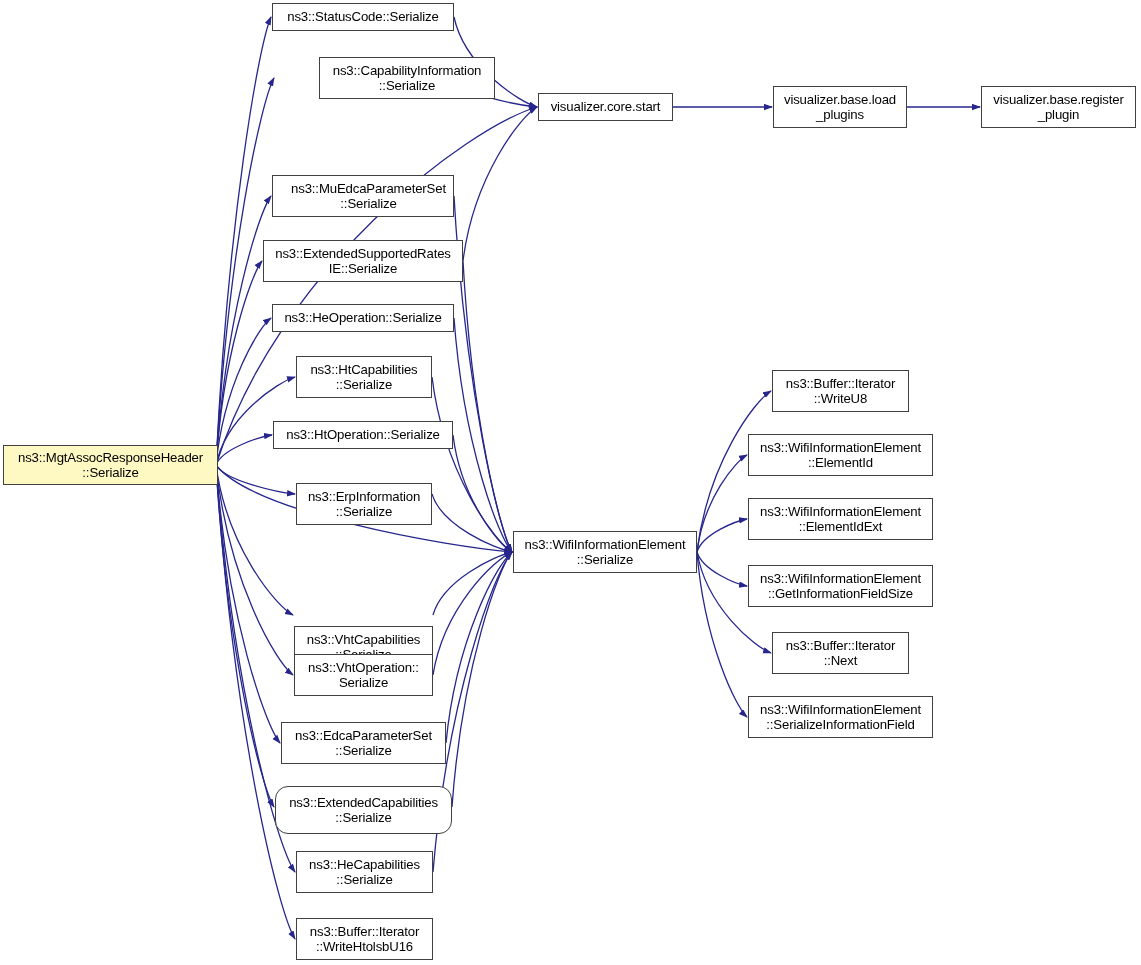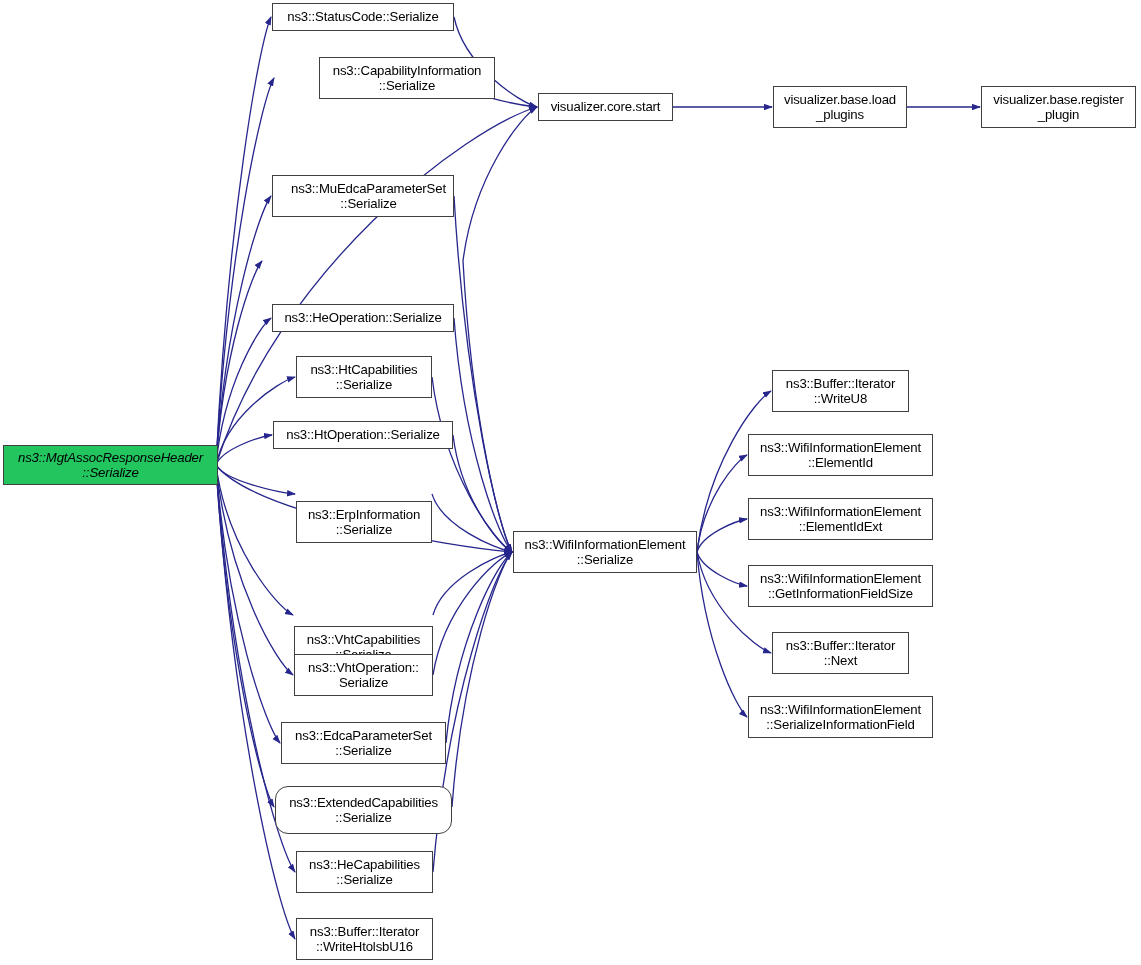--- a/index.html
+++ b/index.html
@@ -15,23 +15,22 @@
     display:flex;
     align-items:center;
     text-align:center;
     font-size:13.2px;
     line-height:15.5px;
     letter-spacing:-0.15px;
     white-space:pre-line;
     z-index:5;
   }
   .node.root{
-    background:#22c55e;
+    background:#fef9c3;
     border:1px solid #404040;
-    font-style:italic;
   }
   .node span{display:block;width:100%;padding:0 3px;box-sizing:border-box;}
 </style>
 </head>
 <body>
 
 <div id="graph">
   <svg id="edges" viewBox="0 0 1141 965" xmlns="http://www.w3.org/2000/svg">
     <defs>
       <marker id="ah" markerWidth="9" markerHeight="9" refX="8" refY="3.2" orient="auto" markerUnits="userSpaceOnUse">
@@ -79,25 +78,27 @@
         <path d="M697,552 C704.3125,642.75 736,707.1 747,717" marker-end="url(#ah)"></path>
       </g>
   </svg>
 <div class="node root" style="left: 3px; top: 445px; width: 215px; height: 40px;"><span>ns3::MgtAssocResponseHeader
 ::Serialize</span></div>
     <div class="node" style="left: 272px; top: 3px; width: 182px; height: 28px;"><span>ns3::StatusCode::Serialize</span></div>
     <div class="node" style="left: 275px; top: 57px; width: 176px; height: 42px; margin-left: 44px;"><span>ns3::CapabilityInformation
 ::Serialize</span></div>
     <div class="node" style="left: 272px; top: 175px; width: 182px; height: 42px; padding-left: 11px;"><span>ns3::MuEdcaParameterSet
 ::Serialize</span></div>
+    <div class="node" style="left: 263px; top: 240px; width: 200px; height: 42px;"><span>ns3::ExtendedSupportedRates
+IE::Serialize</span></div>
     <div class="node" style="left: 272px; top: 304px; width: 182px; height: 28px;"><span>ns3::HeOperation::Serialize</span></div>
     <div class="node" style="left: 296px; top: 356px; width: 136px; height: 42px;"><span>ns3::HtCapabilities
 ::Serialize</span></div>
     <div class="node" style="left: 273px; top: 421px; width: 180px; height: 28px;"><span>ns3::HtOperation::Serialize</span></div>
-    <div class="node" style="left: 296px; top: 501px; width: 136px; height: 42px;"><span>ns3::ErpInformation
+    <div class="node" style="left: 296px; top: 483px; width: 136px; height: 42px;"><span>ns3::ErpInformation
 ::Serialize</span></div>
     <div class="node" style="left: 294px; top: 594px; width: 139px; height: 42px; margin-top: 32px;"><span>ns3::VhtCapabilities
 ::Serialize</span></div>
     <div class="node" style="left: 294px; top: 654px; width: 139px; height: 42px;"><span>ns3::VhtOperation::
 Serialize</span></div>
     <div class="node" style="left: 281px; top: 722px; width: 165px; height: 42px;"><span>ns3::EdcaParameterSet
 ::Serialize</span></div>
     <div class="node" style="left: 275px; top: 786px; width: 177px; height: 48px; border-radius: 13px;"><span>ns3::ExtendedCapabilities
 ::Serialize</span></div>
     <div class="node" style="left: 296px; top: 851px; width: 137px; height: 42px;"><span>ns3::HeCapabilities

